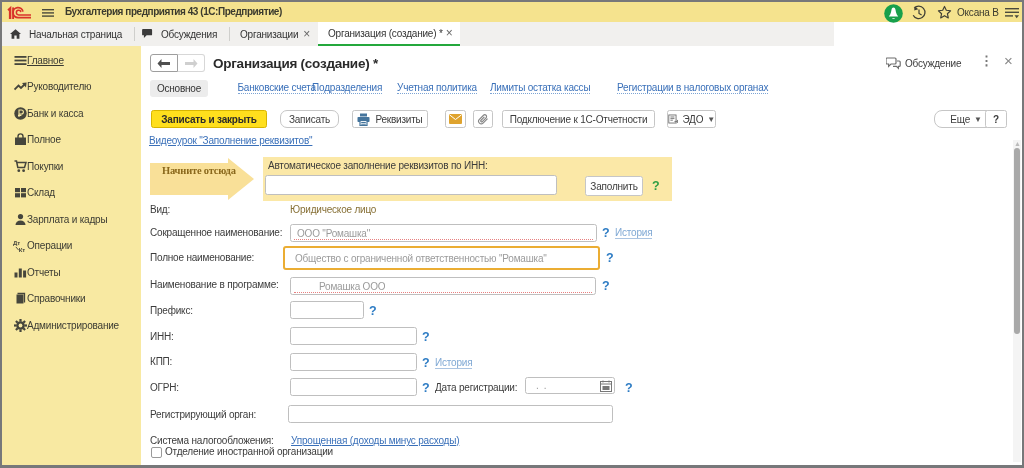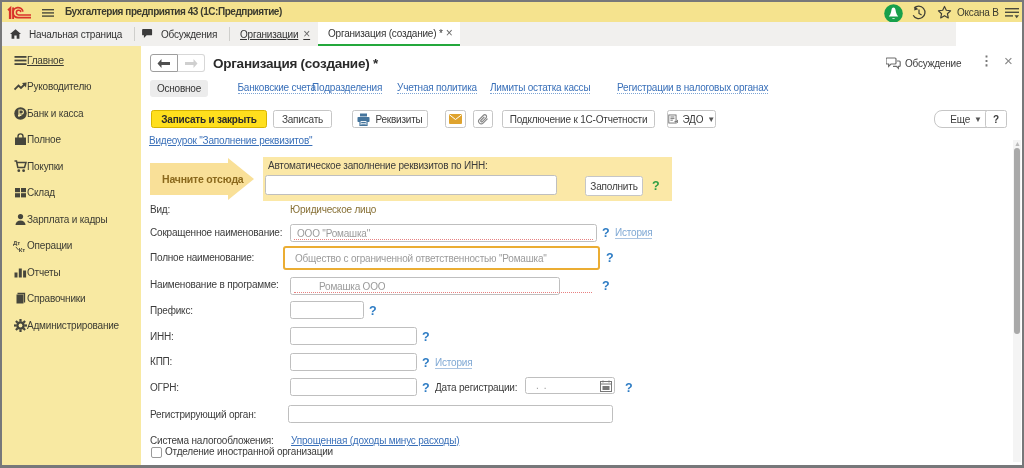--- a/index.html
+++ b/index.html
@@ -5,21 +5,21 @@
 * { margin:0; padding:0; box-sizing:border-box; }
 html,body { width:1024px; height:468px; overflow:hidden; }
 body { font-family:"Liberation Sans", sans-serif; font-size:10px; letter-spacing:-0.2px; color:#3c3c3c; background:#8a8a8a; }
 #win { position:absolute; left:0; top:0; width:1024px; height:468px; background:#fff;
   border:2px solid #77787a; border-bottom:3px solid #77787a; }
 .abs { position:absolute; white-space:nowrap; }
 
 #titlebar { position:absolute; left:0; top:0; width:1020px; height:20px; background:#F5E38E; }
 #titlebar .apptitle { position:absolute; left:63px; top:4px; font-size:10px; letter-spacing:-0.45px; font-weight:bold; color:#3a3a2e; white-space:nowrap; }
 
-#tabbar { position:absolute; left:0; top:20px; width:954px; height:24px; background:#F1F0EE; border-bottom:1px solid #f1f0ee;}
+#tabbar { position:absolute; left:0; top:20px; width:832px; height:24px; background:#F1F0EE; border-bottom:1px solid #f1f0ee;}
 .tab { position:absolute; top:0; height:24px; display:flex; align-items:center; color:#333; white-space:nowrap; overflow:hidden; }
 .tabsep { position:absolute; top:5px; height:14px; width:1px; background:#cfcfcc; }
 .tabx { color:#666; font-size:12px; margin-left:8px; }
 
 #sidebar { position:absolute; left:0; top:44px; width:139px; height:419px; background:#F8E9A2; }
 .mitem { position:absolute; left:0; width:139px; height:26px; display:flex; align-items:center; color:#3b3b33; white-space:nowrap; }
 .mitem .mico { width:13px; height:13px; margin-left:12px; }
 .mitem .mtxt { }
 
 #content { position:absolute; left:139px; top:44px; width:881px; height:419px; background:#fff; }
@@ -89,21 +89,21 @@
       <span style="margin-left:8px">Начальная страница</span>
     </div>
     <div class="tabsep" style="left:132px"></div>
     <div class="tab" style="left:133px;width:94px;">
       <svg style="margin-left:7px" width="12" height="10" viewBox="0 0 13 11">
           <path d="M1 0 h9 a1 1 0 0 1 1 1 v5 a1 1 0 0 1 -1 1 h-5 l-3 3 v-3 h-1 a1 1 0 0 1 -1 -1 v-5 a1 1 0 0 1 1 -1 z" fill="#3b3b3b"></path>
         </svg>
       <span style="margin-left:7px">Обсуждения</span>
     </div>
     <div class="tabsep" style="left:227px"></div>
-    <div class="tab" style="left:228px;width:88px;text-decoration:underline;">
+    <div class="tab" style="left:228px;width:88px;">
       <span style="margin-left:10px">Организации</span>
         <span class="tabx" style="margin-left:5px">×</span>
     </div>
     <div class="tab" style="left:316px;width:142px;background:#fff;border-bottom:2.5px solid #24A83C;">
       <span style="margin-left:10px">Организация (создание) *</span>
         <span class="tabx" style="margin-left:3px">×</span>
     </div>
   </div>
 
   <div id="sidebar">
@@ -235,21 +235,21 @@
     <div class="abs" style="left:863px;top:6px;color:#888;font-size:15px;">×</div>
 
     <div class="abs" style="left:9px;top:34px;width:58px;height:17px;background:#ececec;border-radius:3px;text-align:center;line-height:17px;color:#333;">Основное</div>
     <div class="abs" style="left:75.5px;top:36px;margin-left:21px;"><span class="link" style="border-bottom:1px dotted #7da4d4;">Банковские счета</span></div>
     <div class="abs" style="left:171px;top:36px;"><span class="link" style="border-bottom:1px dotted #7da4d4;">Подразделения</span></div>
     <div class="abs" style="left:256px;top:36px;"><span class="link" style="border-bottom:1px dotted #7da4d4;">Учетная политика</span></div>
     <div class="abs" style="left:349px;top:36px;"><span class="link" style="border-bottom:1px dotted #7da4d4;">Лимиты остатка кассы</span></div>
     <div class="abs" style="left:464px;top:36px;margin-left:12px;"><span class="link" style="border-bottom:1px dotted #7da4d4;">Регистрации в налоговых органах</span></div>
 
     <div class="btn" style="left:10px;top:64px;width:116px;background:#FFDF1D;border-color:#d8b500;font-weight:bold;color:#2b2b2b;">Записать и закрыть</div>
-    <div class="btn" style="left:132px;top:64px;width:59px;">Записать</div>
+    <div class="btn" style="left:139px;top:64px;width:59px;border-radius:7px;">Записать</div>
     <div class="btn" style="left:211px;top:64px;width:76px;">
       <svg width="13" height="13" viewBox="0 0 13 13" style="margin-right:5px">
           <g fill="#44749c">
             <rect x="3" y="0.5" width="7" height="3"></rect>
             <rect x="0.5" y="4" width="12" height="5" rx="0.8"></rect>
             <rect x="3" y="7.5" width="7" height="5" fill="#fff" stroke="#44749c" stroke-width="1.2"></rect>
             <rect x="4.2" y="9" width="4.6" height="1"></rect>
             <rect x="4.2" y="10.7" width="4.6" height="1"></rect>
           </g>
         </svg>
@@ -280,42 +280,42 @@
     <div class="btn" style="left:793px;top:64px;width:64px;border-radius:8px;">Еще <span style="margin-left:4px;font-size:8px;color:#555;">▼</span></div>
     <div class="btn" style="left:844px;top:64px;width:22px;font-weight:bold;">?</div>
 
     <div class="abs" style="left:8px;top:89px;"><span class="link" style="text-decoration:underline;">Видеоурок "Заполнение реквизитов"</span></div>
 
     <div class="abs" style="left:122px;top:111px;width:409px;height:44px;background:#FBE8A7;"></div>
     <div class="abs" style="left:9px;top:111px;width:105px;height:44px;">
       <svg width="105" height="44" viewBox="0 0 105 44">
           <path d="M0 6 h78 v-5 l26 21 -26 21 v-5 h-78 z" fill="#F9E098"></path>
         </svg>
-      <div class="abs" style="left:12px;top:16px;font-size:10.5px;font-weight:bold;color:#8a681c;">Начните отсюда</div>
+      <div class="abs" style="left:12px;top:8px;font-size:10.5px;font-weight:bold;color:#8a681c;font-family:Liberation Serif, serif;">Начните отсюда</div>
     </div>
     <div class="abs" style="left:127px;top:113.5px;color:#3c3c3c;">Автоматическое заполнение реквизитов по ИНН:</div>
     <input class="fld" style="left: 124px; top: 129px; width: 292px; height: 20px;">
     <div class="btn" style="left:444px;top:130px;width:58px;height:20px;">Заполнить</div>
     <div class="q" style="left:511px;top:133px;color:#2e9e45;">?</div>
 
     <div class="lbl" style="top:158px;left:9px;">Вид:</div>
     <div class="abs" style="left:149px;top:158px;color:#877036;">Юридическое лицо</div>
 
     <div class="lbl" style="top:181px;left:9px;">Сокращенное наименование:</div>
     <input class="fld" style="left: 149px; top: 178px; width: 307px;" placeholder="ООО &quot;Ромашка&quot;">
     <div class="redline" style="left:153px;top:193px;width:299px;"></div>
     <div class="q" style="left:461px;top:180px;">?</div>
     <div class="abs" style="left:474px;top:181px;"><span style="color:#7fa8d4;border-bottom:1px solid #aac4e2;">История</span></div>
 
     <div class="lbl" style="top:206px;left:9px;">Полное наименование:</div>
     <input class="fld" style="left: 142px; top: 200px; width: 317px; height: 24px; border: 2px solid rgb(235, 173, 51); border-radius: 3px; padding: 0px 10px;" placeholder="Общество с ограниченной ответственностью &quot;Ромашка&quot;">
     <div class="q" style="left:465px;top:205px;">?</div>
 
     <div class="lbl" style="top:233px;left:9px;">Наименование в программе:</div>
-    <input class="fld" style="left: 149px; top: 231px; width: 270px; padding-left: 28px;" placeholder="Ромашка ООО">
+    <input class="fld" style="left: 149px; top: 231px; width: 306px; padding-left: 28px;" placeholder="Ромашка ООО">
     <div class="redline" style="left:153px;top:246px;width:298px;"></div>
     <div class="q" style="left:461px;top:233px;">?</div>
 
     <div class="lbl" style="top:259px;left:9px;">Префикс:</div>
     <input class="fld" style="left: 149px; top: 255px; width: 74px;">
     <div class="q" style="left:228px;top:258px;">?</div>
 
     <div class="lbl" style="top:285px;left:9px;">ИНН:</div>
     <input class="fld" style="left: 149px; top: 281px; width: 127px;">
     <div class="q" style="left:281px;top:284px;">?</div>

